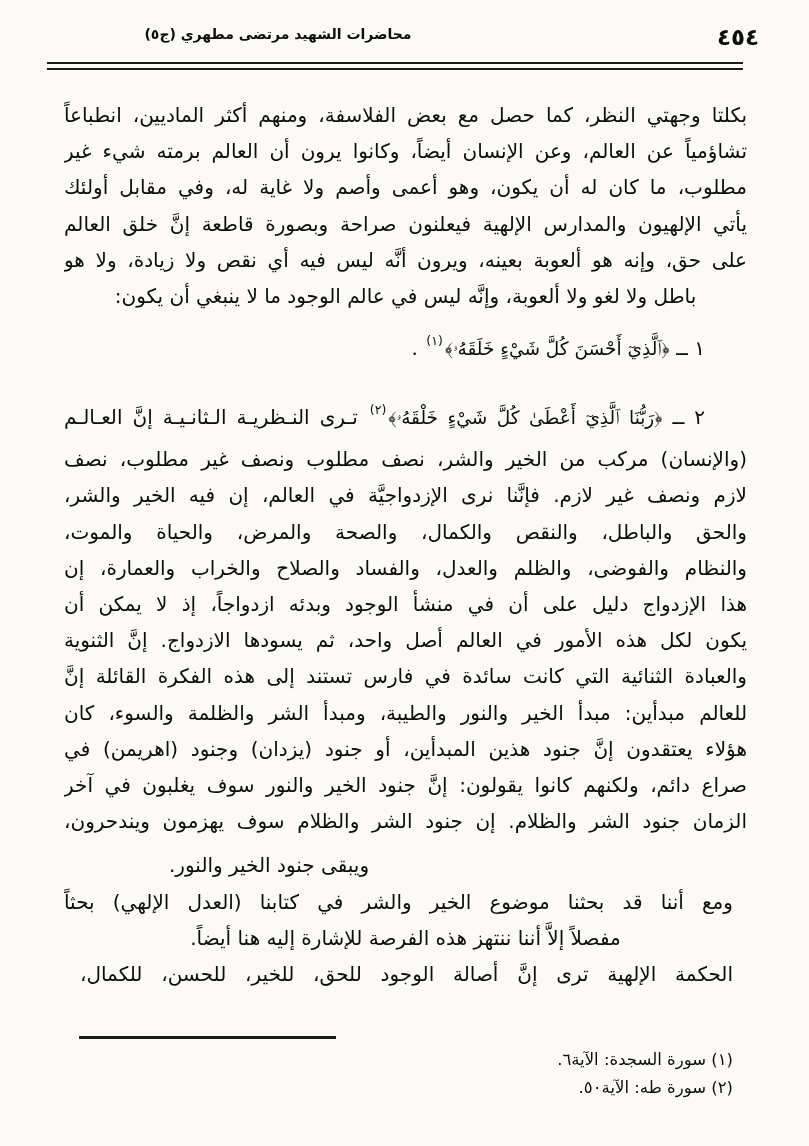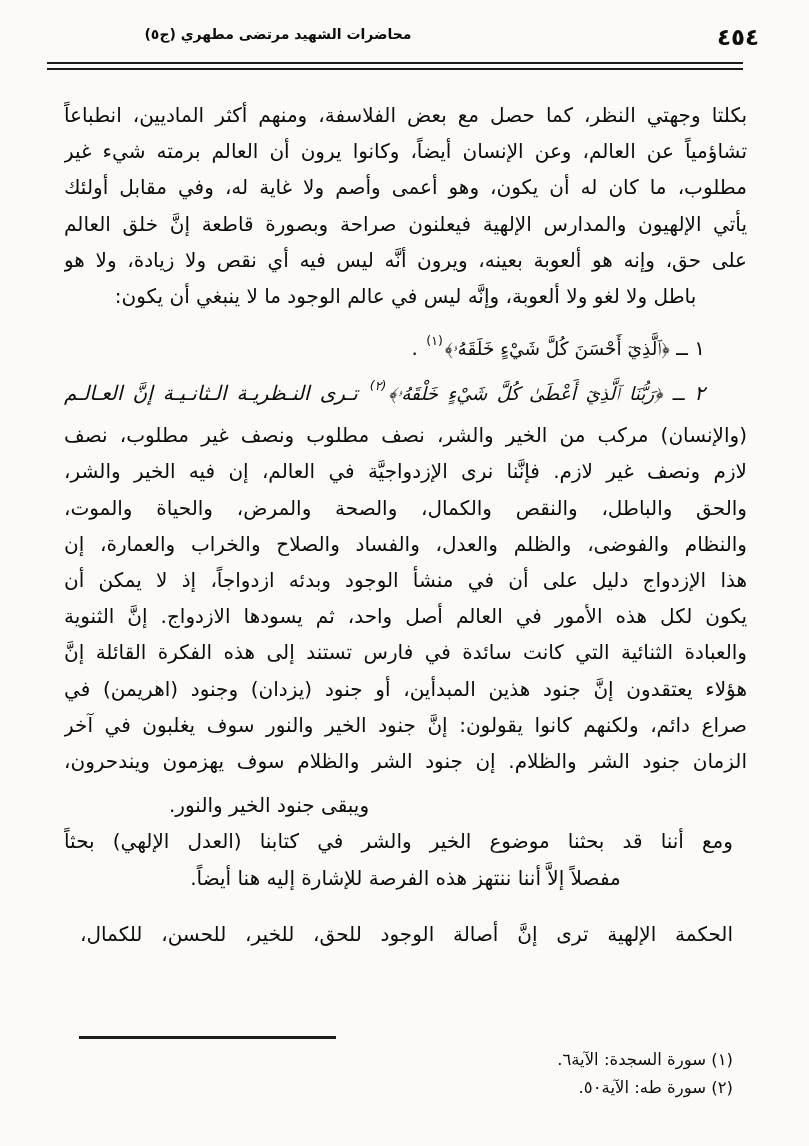--- a/index.html
+++ b/index.html
@@ -58,32 +58,32 @@
   }
   .just { text-align: justify; text-align-last: justify; }
   .flush-left { text-align: center; }
   .verse-line {
     line-height: 42px;
     padding-right: 42px;
     white-space: nowrap;
     overflow: hidden;
   }
   .v1 { margin-top: 13px; text-align: right; }
-  .v2 { margin-top: 0; text-align: justify; text-align-last: justify; font-style: italic; }
+  .v2 { margin-top: 24px; text-align: justify; text-align-last: justify; }
   .quran { font-size: 18.5px; }
   .fn-ref {
     display: inline-block;
     position: relative;
     top: -10px;
     font-size: 12.5px;
     margin: 0 2px;
   }
   .endline { margin-top: 8px; padding-left: 105px; text-align: left; }
   .gap-md { }
-  .gap-sm { margin-top: 20px; }
+  .gap-sm { margin-top: 0; }
   
   .footnote-rule {
     position: absolute;
     top: 1036px;
     left: 79px;
     width: 257px;
     border-top: 3px solid #1c1c1c;
   }
   .footnotes {
     position: absolute;
@@ -126,20 +126,21 @@
       <span>تـرى النـظريـة الـثانـيـة إنَّ العـالـم</span>
     </div>
 
     <div class="ln just">(والإنسان) مركب من الخير والشر، نصف مطلوب ونصف غير مطلوب، نصف</div>
     <div class="ln just">لازم ونصف غير لازم. فإنَّنا نرى الإزدواجيَّة في العالم، إن فيه الخير والشر،</div>
     <div class="ln just">والحق والباطل، والنقص والكمال، والصحة والمرض، والحياة والموت،</div>
     <div class="ln just">والنظام والفوضى، والظلم والعدل، والفساد والصلاح والخراب والعمارة، إن</div>
     <div class="ln just">هذا الإزدواج دليل على أن في منشأ الوجود وبدئه ازدواجاً، إذ لا يمكن أن</div>
     <div class="ln just">يكون لكل هذه الأمور في العالم أصل واحد، ثم يسودها الازدواج. إنَّ الثنوية</div>
     <div class="ln just">والعبادة الثنائية التي كانت سائدة في فارس تستند إلى هذه الفكرة القائلة إنَّ</div>
+    <div class="ln just">للعالم مبدأين: مبدأ الخير والنور والطيبة، ومبدأ الشر والظلمة والسوء، كان</div>
     <div class="ln just">هؤلاء يعتقدون إنَّ جنود هذين المبدأين، أو جنود (يزدان) وجنود (اهريمن) في</div>
     <div class="ln just">صراع دائم، ولكنهم كانوا يقولون: إنَّ جنود الخير والنور سوف يغلبون في آخر</div>
     <div class="ln just">الزمان جنود الشر والظلام. إن جنود الشر والظلام سوف يهزمون ويندحرون،</div>
     <div class="ln endline">ويبقى جنود الخير والنور.</div>
 
     <div class="ln just gap-md" style="padding-right:14px;">ومع أننا قد بحثنا موضوع الخير والشر في كتابنا (العدل الإلهي) بحثاً</div>
     <div class="ln flush-left">مفصلاً إلاَّ أننا ننتهز هذه الفرصة للإشارة إليه هنا أيضاً.</div>
 
     <div class="ln just gap-sm" style="padding-right:14px; padding-left:16px;">الحكمة الإلهية ترى إنَّ أصالة الوجود للحق، للخير، للحسن، للكمال،</div>
 

